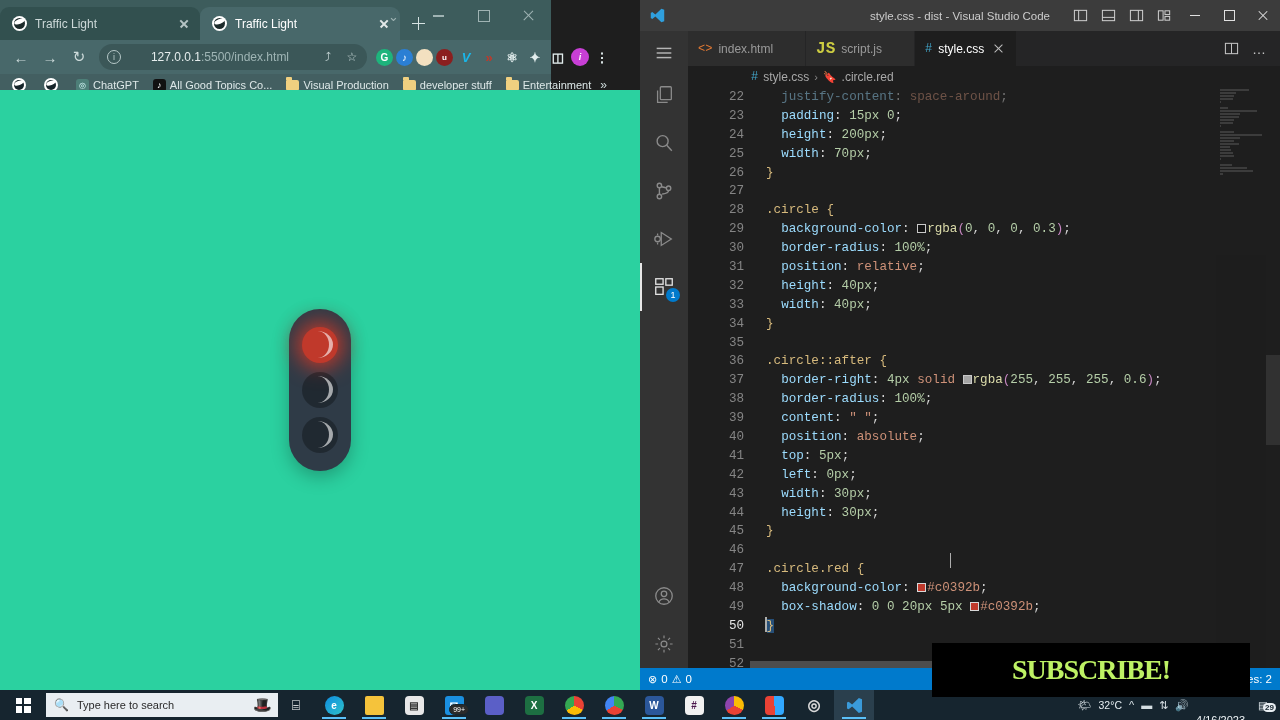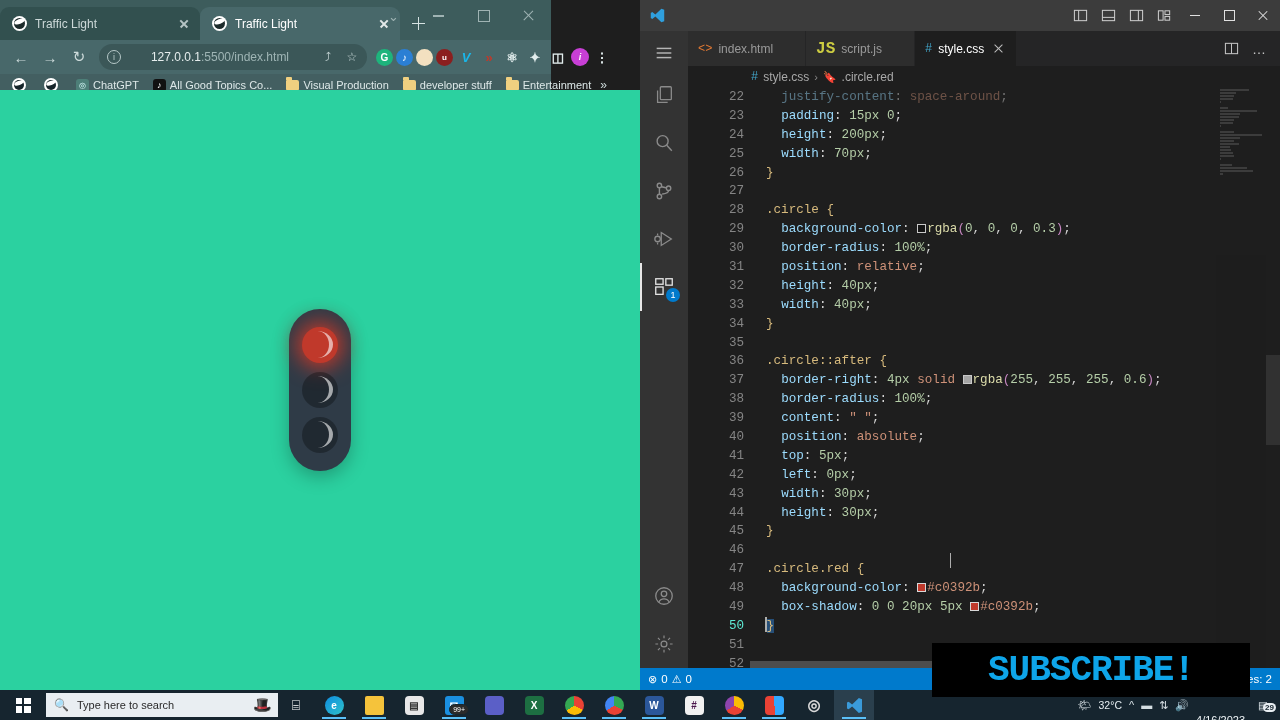--- a/index.html
+++ b/index.html
@@ -226,21 +226,21 @@
   .code {
     position: absolute; top: 0; left: 16px; right: 0;
     font-family: "Liberation Mono", monospace;
     font-size: 12.6px; line-height: 18.9px; white-space: pre;
   }
   .cline { display: flex; height: 18.9px; }
   .lnum {
     width: 62px; flex: 0 0 62px; text-align: right; padding-right: 22px;
     color: #858585; user-select: none;
   }
-  .lnum.cur { color: #5eead4; }
+  .lnum.cur { color: #e5e5e5; }
   .ctext { flex: 1 1 auto; color: #d4d4d4; }
   .k-sel { color: #d7ba7d; }          
   .k-prop { color: #9cdcfe; }         
   .k-val { color: #ce9178; }          
   .k-num { color: #b5cea8; }          
   .k-punc { color: #d4d4d4; }
   .k-brace { color: #d7ba7d; }
   .k-func { color: #dcdcaa; }
   .k-paren { color: #c586c0; }
   .k-str { color: #ce9178; }
@@ -284,22 +284,22 @@
   .sb-right { margin-left: auto; display: flex; align-items: center; }
   .sb-ico { font-size: 11px; }
 
   
   .subscribe {
     position: absolute; left: 932px; top: 643px; width: 318px; height: 54px;
     background: #000000; display: flex; align-items: center; justify-content: center;
     z-index: 50;
   }
   .subscribe span {
-    font-family: Liberation Mono, monospace; font-weight: bold; font-size: 36px;
-    color: #0ea5e9; letter-spacing: -1px;
+    font-family: Liberation Serif, serif; font-weight: bold; font-size: 28px;
+    color: #bef264; letter-spacing: -1px;
   }
 
   
   .taskbar {
     position: absolute; left: 0; bottom: 0; width: 1280px; height: 30px;
     background: #16252f; display: flex; align-items: center; z-index: 40;
   }
   .tb-start { width: 46px; height: 30px; display: flex; align-items: center; justify-content: center; }
   .tb-start .win { width: 15px; height: 15px; display: grid; grid-template-columns: 1fr 1fr; grid-gap: 2px; }
   .tb-start .win i { background: #ffffff; display: block; }
@@ -429,20 +429,21 @@
   </div>
 
   <div class="vscode">
 
     <div class="vs-title">
       <div class="vs-logo">
         <svg viewBox="0 0 24 24" fill="#2f9fdd">
             <path d="M17.5 2.5L9 10.6 4.6 7.2 2.5 8.3v7.4l2.1 1.1L9 13.4l8.5 8.1L21.5 20V4z"></path>
           </svg>
       </div>
+      <div class="vs-title-text">style.css - dist - Visual Studio Code</div>
       <div class="vs-title-right">
         <div class="vs-lay">
           <svg viewBox="0 0 16 16" fill="none" stroke="#ccc" stroke-width="1.1">
               <rect x="1.5" y="2.5" width="13" height="11"></rect>
               <line x1="6" y1="2.5" x2="6" y2="13.5"></line>
             </svg>
         </div>
         <div class="vs-lay">
           <svg viewBox="0 0 16 16" fill="none" stroke="#ccc" stroke-width="1.1">
               <rect x="1.5" y="2.5" width="13" height="11"></rect>

